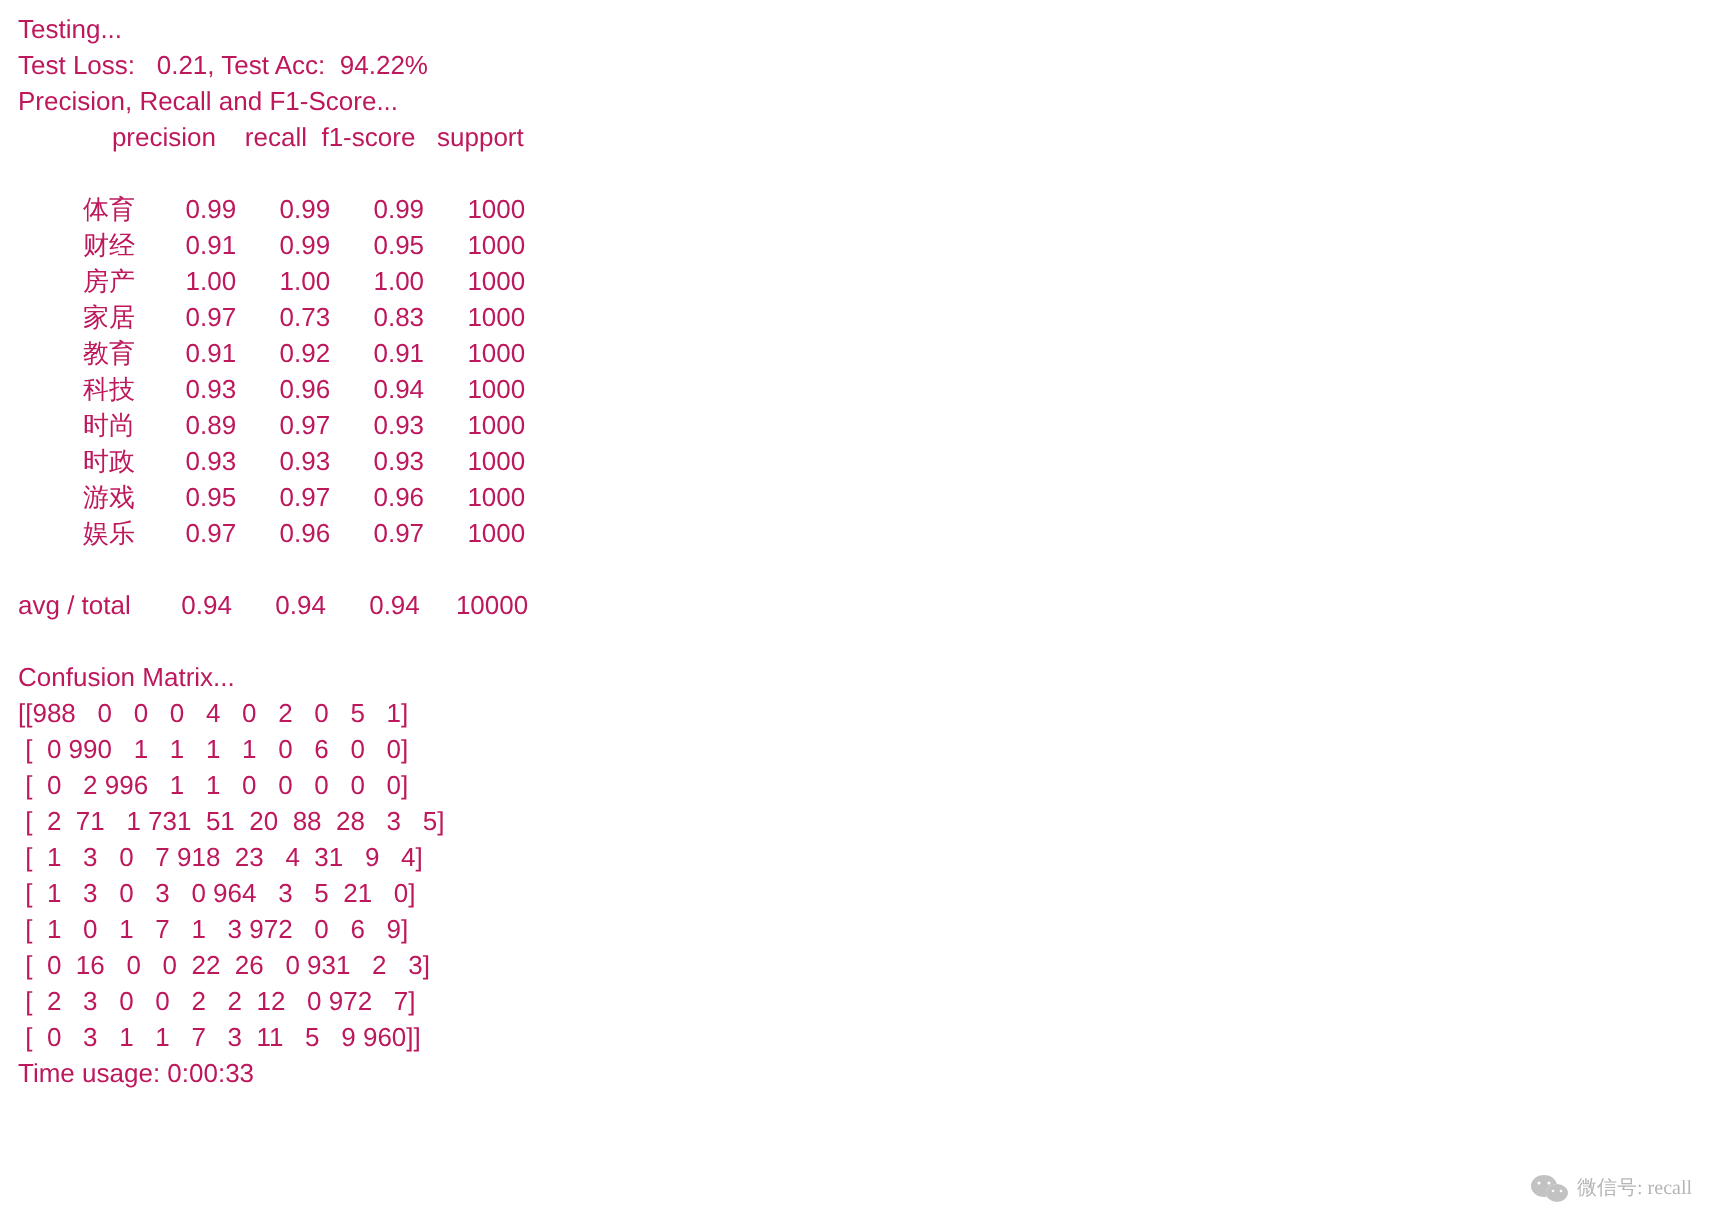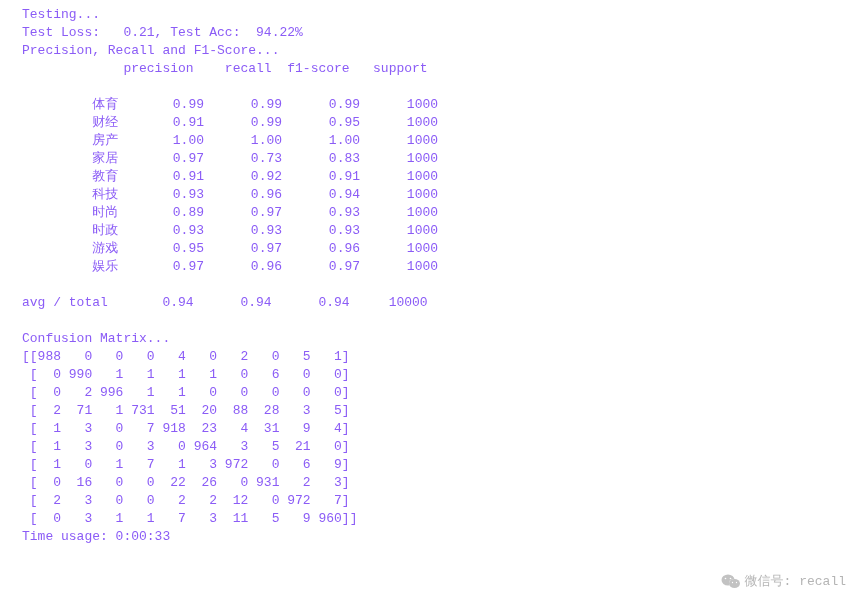--- a/index.html
+++ b/index.html
@@ -5,36 +5,36 @@
   html, body {
     margin: 0;
     padding: 0;
     background: #ffffff;
     width: 864px;
     height: 606px;
     overflow: hidden;
   }
   pre {
     margin: 0;
-    padding: 6px 22px;
-    font-family: Liberation Mono, monospace;
+    padding: 6px 9px;
+    font-family: Liberation Sans, sans-serif;
     font-size: 13px;
     line-height: 18px;
-    color: #8b5cf6;
+    color: #be185d;
     white-space: pre;
   }
   .watermark {
     position: absolute;
-    bottom: 16px;
+    bottom: 4px;
     right: 18px;
     display: flex;
     align-items: center;
     color: #a8a8a8;
-    font-family: Liberation Mono, monospace;
-    font-size: 13px;
+    font-family: Liberation Serif, serif;
+    font-size: 10px;
     opacity: 0.85;
   }
   .watermark svg {
     margin-right: 4px;
   }
 </style>
 </head>
 <body>
 
 <pre id="out">Testing...

